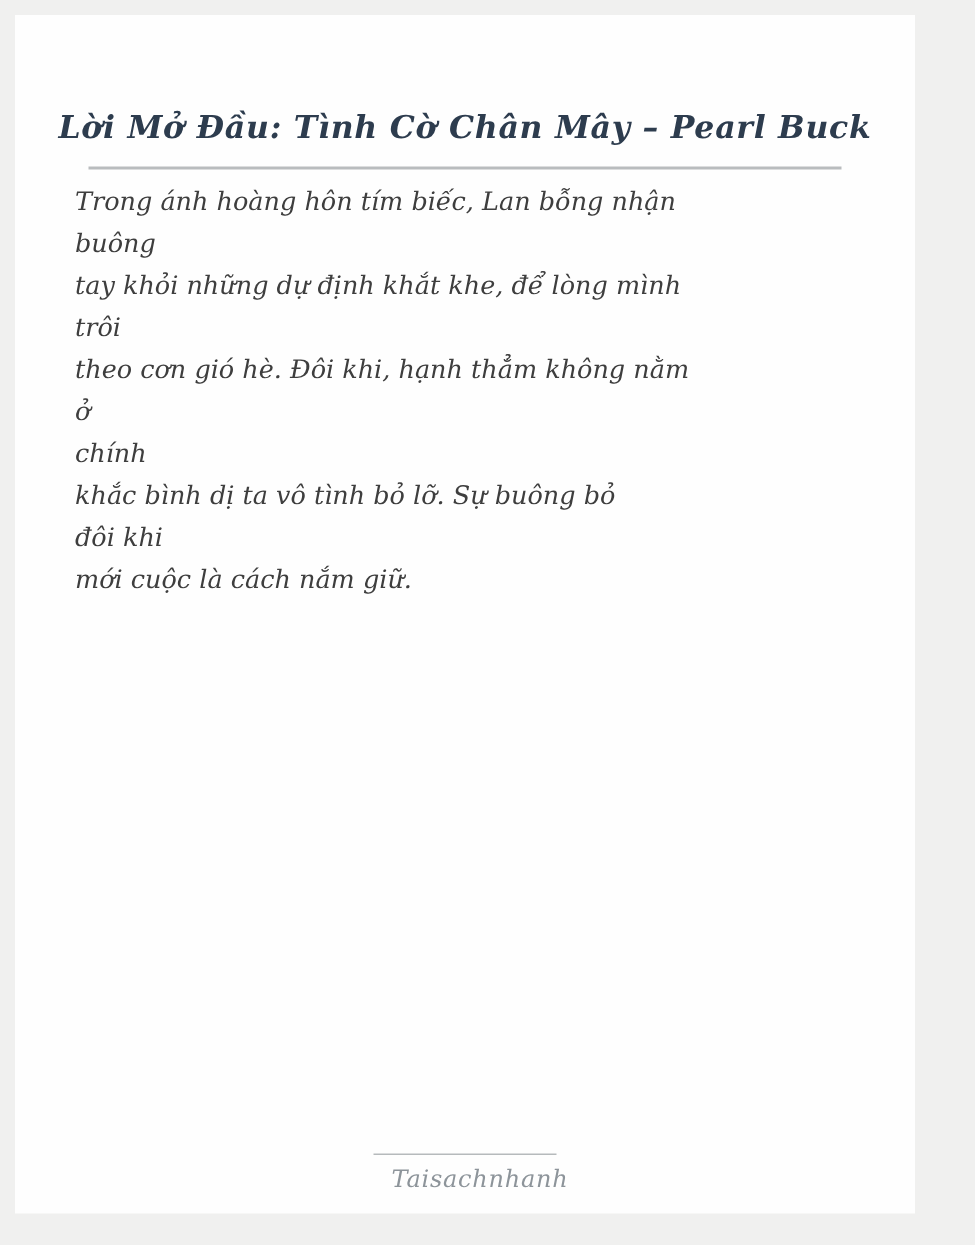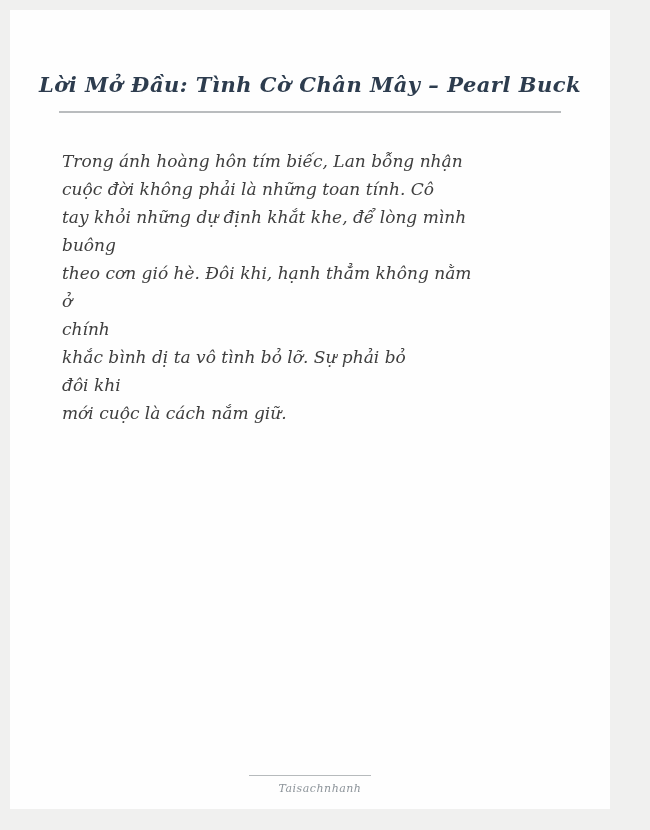--- a/index.html
+++ b/index.html
@@ -27,22 +27,22 @@
     font-size: 21px;
     letter-spacing: 0.5px;
     color: #2d3c4e;
   }
   .title-rule {
     width: 502px;
     margin: 14px auto 0 auto;
     border-bottom: 2px solid #b9bcbe;
   }
   .body-text {
-    margin-top: 34px;
-    padding: 0 52px;
+    margin-top: 8px;
+    padding: 0 40px;
     font-style: italic;
     font-size: 17px;
     color: #3e3e3e;
   }
   .body-line {
     line-height: 28px;
     white-space: nowrap;
   }
   .footer {
     position: absolute;
@@ -50,45 +50,45 @@
     width: 100%;
     text-align: center;
   }
   .footer-rule {
     width: 122px;
     margin: 0 auto 6px auto;
     border-top: 1px solid #b6babc;
   }
   .footer-text {
     font-style: italic;
-    font-size: 11px;
+    font-size: 16px;
     letter-spacing: 0.5px;
     color: #8d949a;
     margin-left: 20px;
   }
 </style>
 </head>
 <body>
 
 <div class="canvas">
   <div class="page">
 
     <h1 class="title">Lời Mở Đầu: Tình Cờ Chân Mây – Pearl Buck</h1>
 
     <div class="title-rule"></div>
 
     <div class="body-text">
       <div class="body-line">Trong ánh hoàng hôn tím biếc, Lan bỗng nhận</div>
-      <div class="body-line">cuộc đời không phải là những toan tính. Cô</div>
+      <div class="body-line">buông</div>
       <div class="body-line">tay khỏi những dự định khắt khe, để lòng mình</div>
-      <div class="body-line">buông</div>
+      <div class="body-line">trôi</div>
       <div class="body-line">theo cơn gió hè. Đôi khi, hạnh thẳm không nằm</div>
       <div class="body-line">ở</div>
       <div class="body-line">chính</div>
-      <div class="body-line">khắc bình dị ta vô tình bỏ lỡ. Sự phải bỏ</div>
+      <div class="body-line">khắc bình dị ta vô tình bỏ lỡ. Sự buông bỏ</div>
       <div class="body-line">đôi khi</div>
       <div class="body-line">mới cuộc là cách nắm giữ.</div>
     </div>
 
     <div class="footer">
       <div class="footer-rule"></div>
       <div class="footer-text">Taisachnhanh</div>
     </div>
 
   </div>

